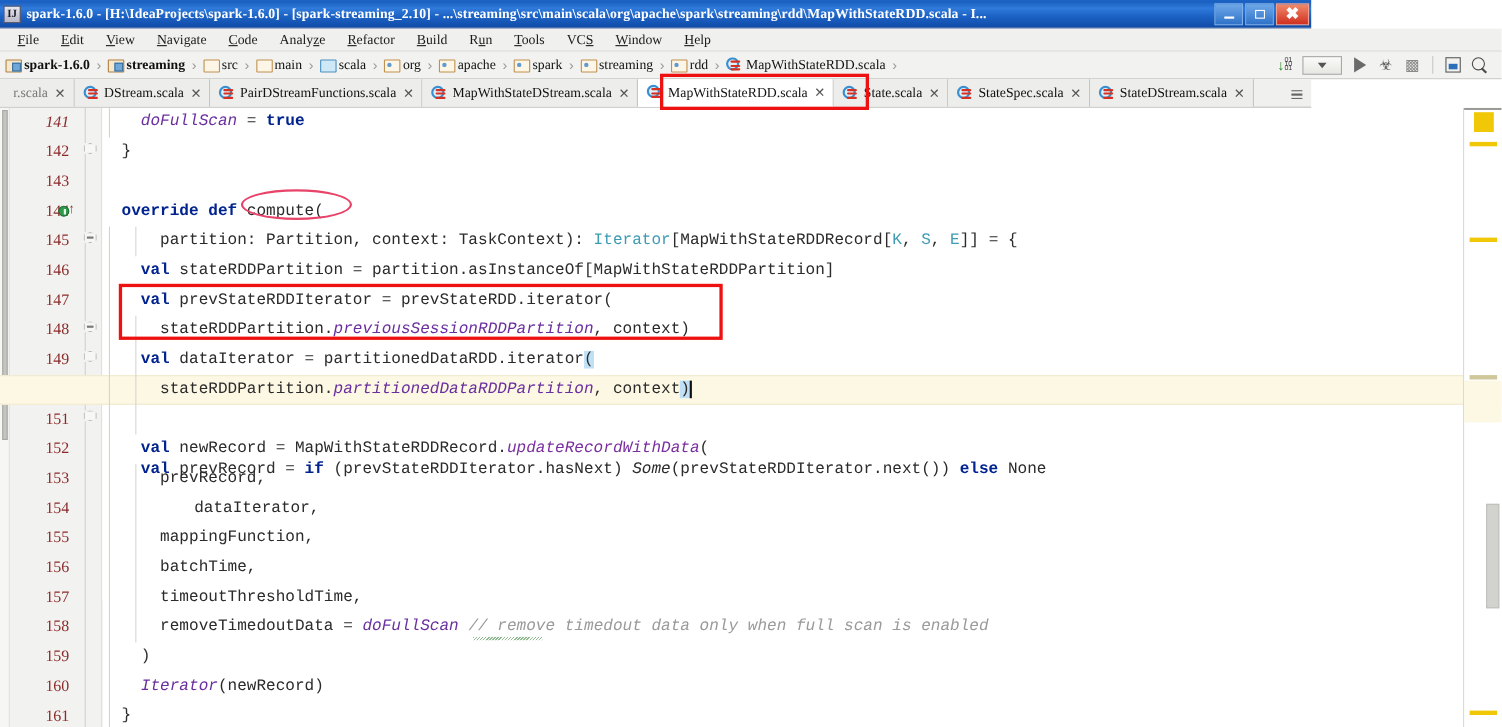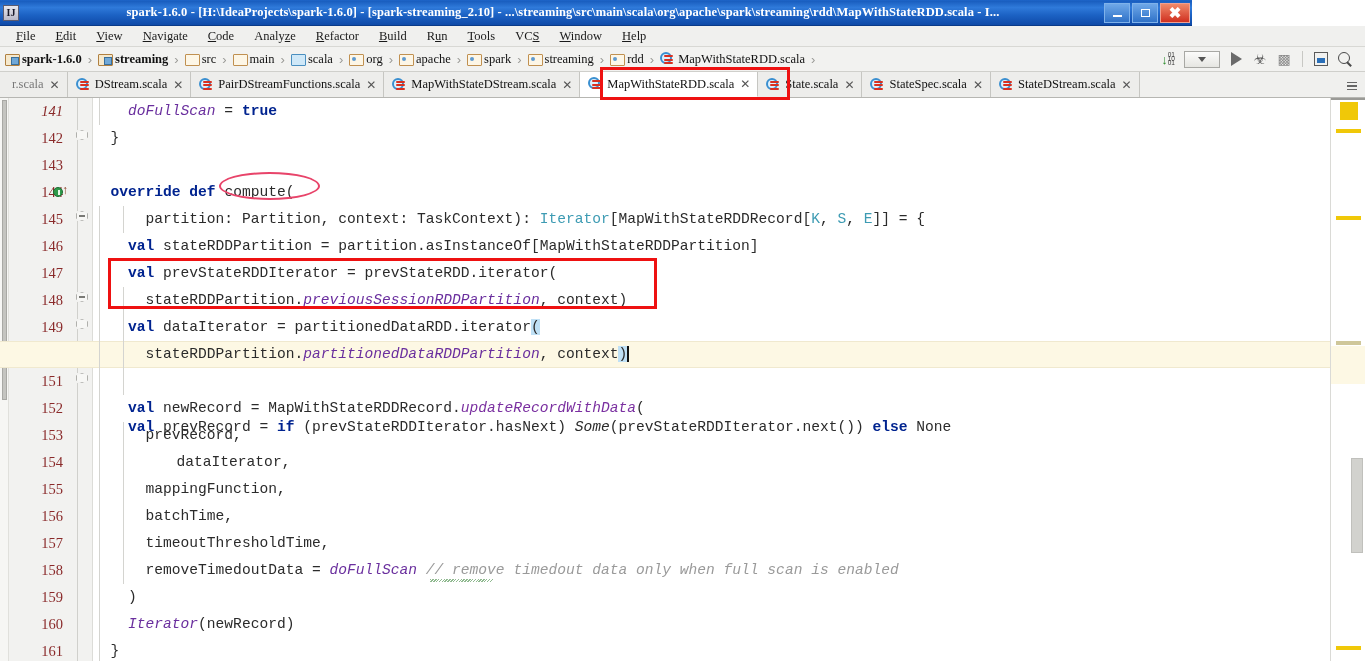--- a/index.html
+++ b/index.html
@@ -26,21 +26,20 @@
     display: flex; align-items: center; justify-content: center;
     font-family: "Liberation Serif", serif;
     flex: 0 0 auto;
   }
   .tb-title {
     color: #ffffff; font-size: 12.5px; font-weight: bold;
     font-family: "Liberation Serif", serif;
     white-space: nowrap; overflow: hidden;
     letter-spacing: 0.1px;
     flex: 1 1 auto;
-    text-align: center;
   }
   .tb-buttons { display: flex; align-items: center; margin-right: 2px; flex: 0 0 auto; }
   .tb-btn {
     width: 26px; height: 20px; margin-left: 2px;
     display: flex; align-items: center; justify-content: center;
     font-size: 11px; color: #ffffff; font-weight: bold;
     border: 1px solid #7fb2ea;
     background: linear-gradient(to bottom,#6fa8e8,#2f72c8);
     font-family: "Liberation Sans", sans-serif;
   }
@@ -135,21 +134,21 @@
   .nt-sep { width:1px; height:16px; background:#c8c8c4; margin:0 6px; }
   .nt-grid { width:14px;height:14px; position:relative; }
   .nt-grid::before{content:'';position:absolute;inset:0;border:1.5px solid #5a5a5a;}
   .nt-grid::after{content:'';position:absolute;left:3px;top:6px;width:8px;height:5px;background:#2a6fb8;}
   .nt-search { width:14px;height:14px;position:relative; }
   .nt-search::before{content:'';position:absolute;left:0;top:0;width:10px;height:10px;border:1.7px solid #4a4a4a;border-radius:50%;}
   .nt-search::after{content:'';position:absolute;left:9px;top:9px;width:6px;height:1.8px;background:#4a4a4a;transform:rotate(45deg);transform-origin:left center;}
 
   
   .tabsbar {
-    position: absolute; left: 0; top: 72px; width: 1365px; height: 26px;
+    position: absolute; left: 0; top: 72px; width: 1192px; height: 26px;
     background: #f0f0ee;
     border-bottom: 1px solid #b6b6b2;
     display: flex; align-items: flex-end;
   }
   .etab {
     height: 25px; display: flex; align-items: center;
     padding: 0 7px 0 8px;
     border-right: 1px solid #c6c6c2;
     background: #ededeb;
     white-space: nowrap; position: relative;

